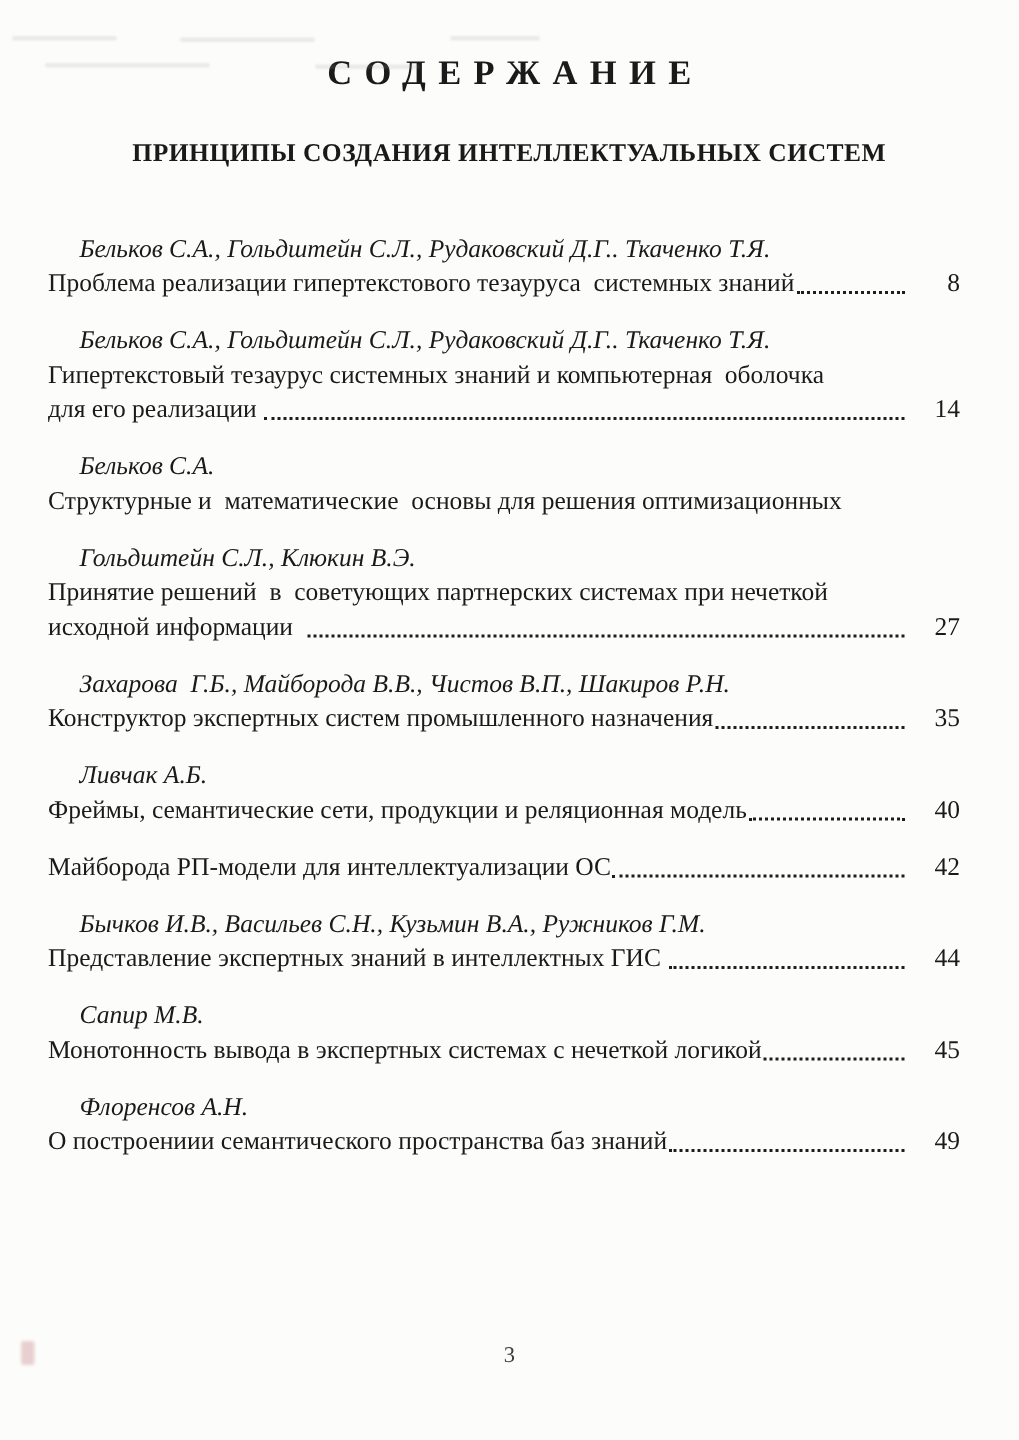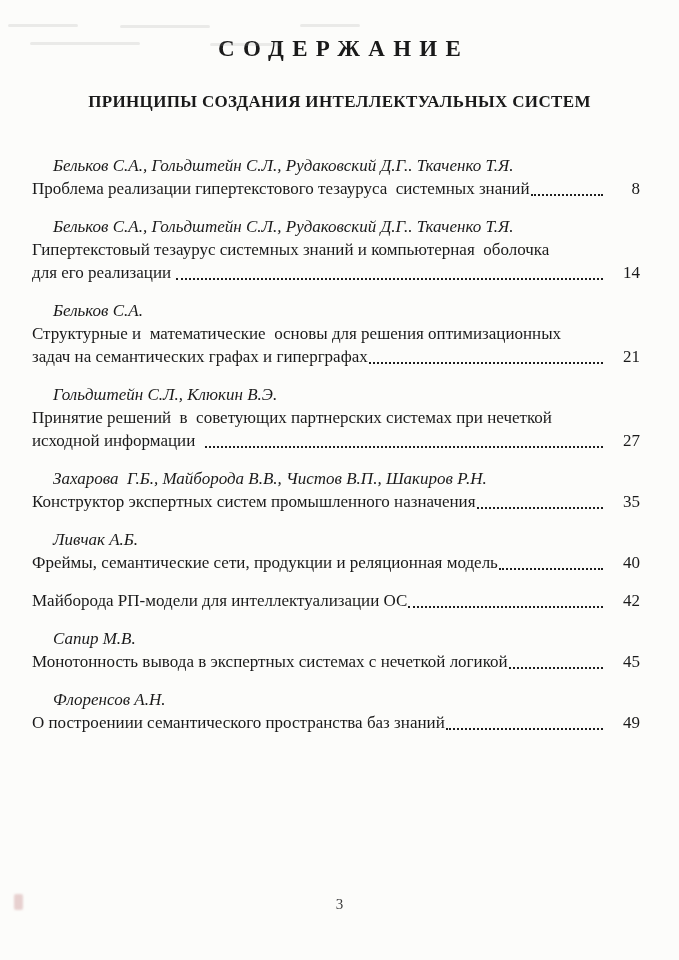--- a/index.html
+++ b/index.html
@@ -104,25 +104,20 @@
         <div class="title-line"><span class="title-text">Гипертекстовый тезаурус системных знаний и компьютерная  оболочка</span></div>
         <div class="title-line with-leader">
           <span class="title-text">для его реализации </span>
           <span class="leader"></span>
           <span class="pagenum">14</span>
         </div>
       </div>
       <div class="entry">
         <div class="authors">Бельков С.А.</div>
         <div class="title-line"><span class="title-text">Структурные и  математические  основы для решения оптимизационных</span></div>
-        <div class="title-line with-leader">
-          <span class="title-text">задач на семантических графах и гиперграфах</span>
-          <span class="leader"></span>
-          <span class="pagenum">21</span>
-        </div>
       </div>
       <div class="entry">
         <div class="authors">Гольдштейн С.Л., Клюкин В.Э.</div>
         <div class="title-line"><span class="title-text">Принятие решений  в  советующих партнерских системах при нечеткой</span></div>
         <div class="title-line with-leader">
           <span class="title-text">исходной информации  </span>
           <span class="leader"></span>
           <span class="pagenum">27</span>
         </div>
       </div>
@@ -143,20 +138,28 @@
         </div>
       </div>
       <div class="entry">
         <div class="title-line with-leader">
           <span class="title-text">Майборода РП-модели для интеллектуализации ОС</span>
           <span class="leader"></span>
           <span class="pagenum">42</span>
         </div>
       </div>
       <div class="entry">
+        <div class="authors">Бычков И.В., Васильев С.Н., Кузьмин В.А., Ружников Г.М.</div>
+        <div class="title-line with-leader">
+          <span class="title-text">Представление экспертных знаний в интеллектных ГИС </span>
+          <span class="leader"></span>
+          <span class="pagenum">44</span>
+        </div>
+      </div>
+      <div class="entry">
         <div class="authors">Сапир М.В.</div>
         <div class="title-line with-leader">
           <span class="title-text">Монотонность вывода в экспертных системах с нечеткой логикой</span>
           <span class="leader"></span>
           <span class="pagenum">45</span>
         </div>
       </div>
       <div class="entry">
         <div class="authors">Флоренсов А.Н.</div>
         <div class="title-line with-leader">

